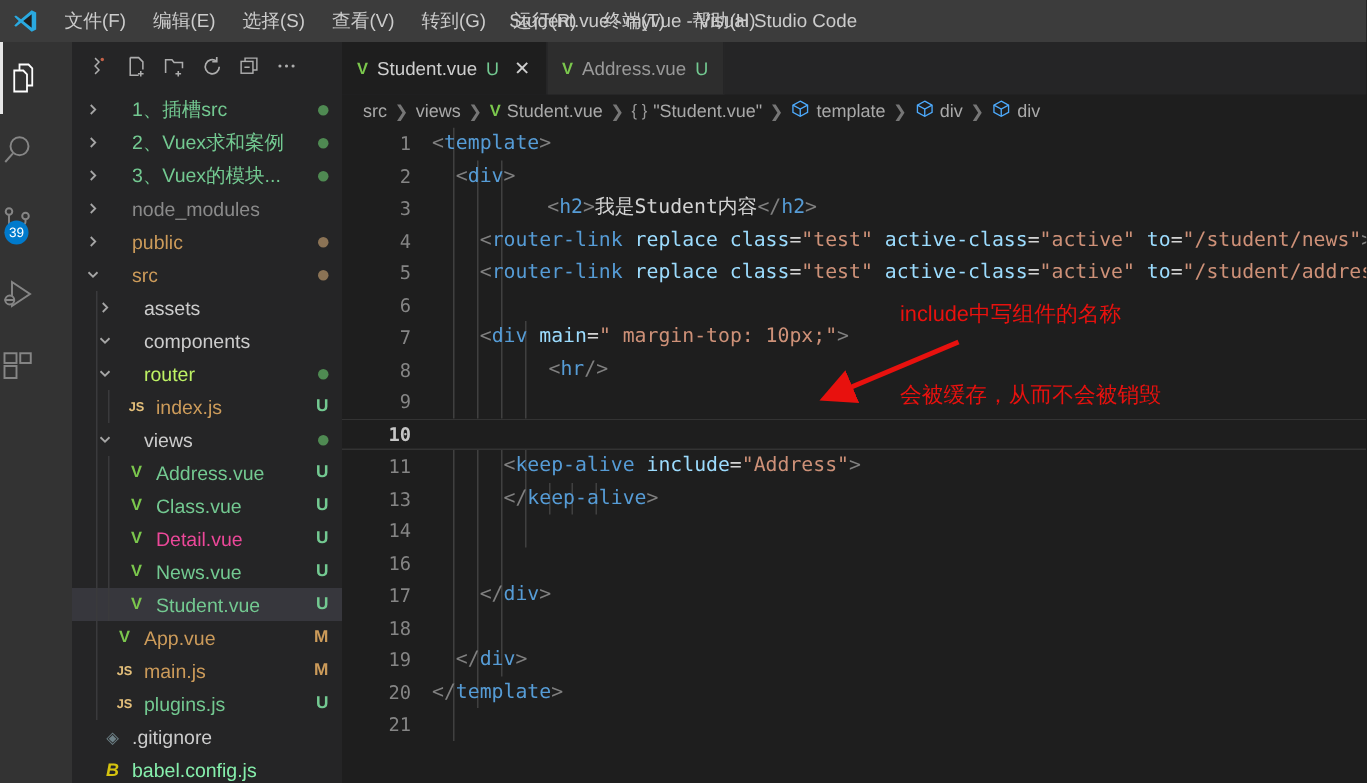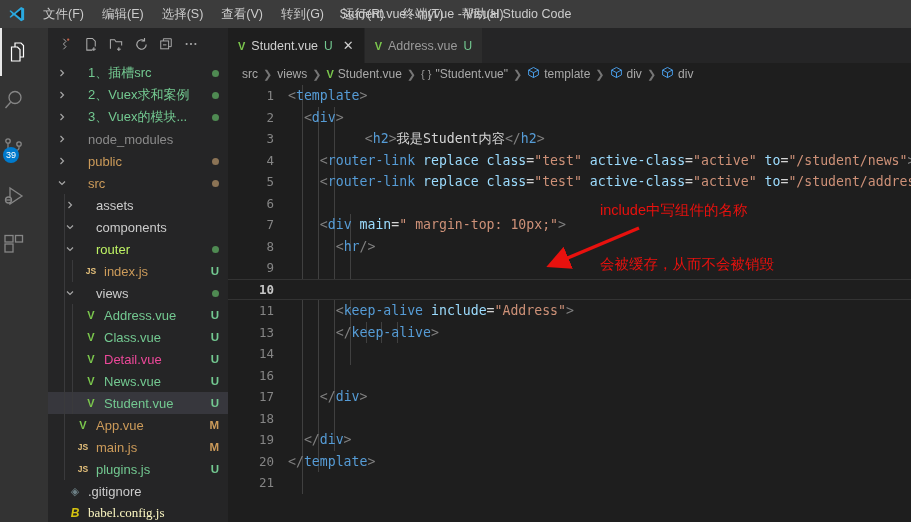--- a/index.html
+++ b/index.html
@@ -28,21 +28,21 @@
     text-align: center; color: #cccccc; font-size: 12.5px; pointer-events: none;
   }
 
   
   .activitybar {
     position: absolute; left: 0; top: 28px; width: 48px; height: 494px;
     background: #333333;
   }
   .act-item {
     position: relative; width: 27px; height: 48px;
-    display: flex; align-items: center; justify-content: center;
+    display: flex; align-items: center; justify-content: flex-start;
   }
   .act-item.active::before {
     content: ""; position: absolute; left: 0; top: 0; width: 2px; height: 48px; background: #e7e7e7;
   }
   .badge {
     position: absolute; right: 8px; bottom: 9px; min-width: 16px; height: 16px;
     background: #007acc; color: #fff; border-radius: 8px; font-size: 9px;
     display: flex; align-items: center; justify-content: center; padding: 0 3px;
     font-family: "Liberation Sans","DejaVu Sans",sans-serif;
   }
@@ -431,21 +431,21 @@
         <div class="row">
           <div style="width: 8px; flex: 0 0 auto;"></div>
           <div class="twisty"></div>
           <div class="ficon" style="color: rgb(109, 128, 134); font-size: 11px;">◈</div>
           <div class="lbl" style="color: rgb(204, 204, 204);">.gitignore</div>
         </div>
         <div class="row">
           <div style="width: 8px; flex: 0 0 auto;"></div>
           <div class="twisty"></div>
           <div class="ficon" style="color: rgb(213, 195, 15); font-size: 12px; font-style: italic;">B</div>
-          <div class="lbl" style="color: #fef9c3; font-family: Liberation Serif, serif;">babel.config.js</div>
+          <div class="lbl" style="color: #86efac;">babel.config.js</div>
         </div>
       </div>
   </div>
 
   <div class="editor">
 
     <div class="tabsbar">
       <div class="tab active">
         <span class="vicon">V</span>
         <span>Student.vue</span>
@@ -542,21 +542,21 @@
           <div class="cline">
             <div class="lnum">6</div>
             <div class="ctext" style="left: 60px;"></div>
           </div>
           <div class="cline">
             <div class="lnum">7</div>
             <div class="ctext" style="left: 91.8px;"><span class="t-punct">&lt;</span><span class="t-tag">div</span><span class="t-txt"> </span><span class="t-attr">main</span><span class="t-eq">=</span><span class="t-str">" margin-top: 10px;"</span><span class="t-punct">&gt;</span></div>
           </div>
           <div class="cline">
             <div class="lnum">8</div>
-            <div class="ctext" style="left: 107.7px;"><span class="t-punct">&lt;</span><span class="t-tag">hr</span><span class="t-punct">/&gt;</span></div>
+            <div class="ctext" style="left: 107.7px; padding-left: 30px;"><span class="t-punct">&lt;</span><span class="t-tag">hr</span><span class="t-punct">/&gt;</span></div>
           </div>
           <div class="cline">
             <div class="lnum">9</div>
             <div class="ctext" style="left: 60px;"></div>
           </div>
           <div class="cline current">
             <div class="lnum">10</div>
             <div class="ctext" style="left: 60px;"></div>
           </div>
           <div class="cline">

